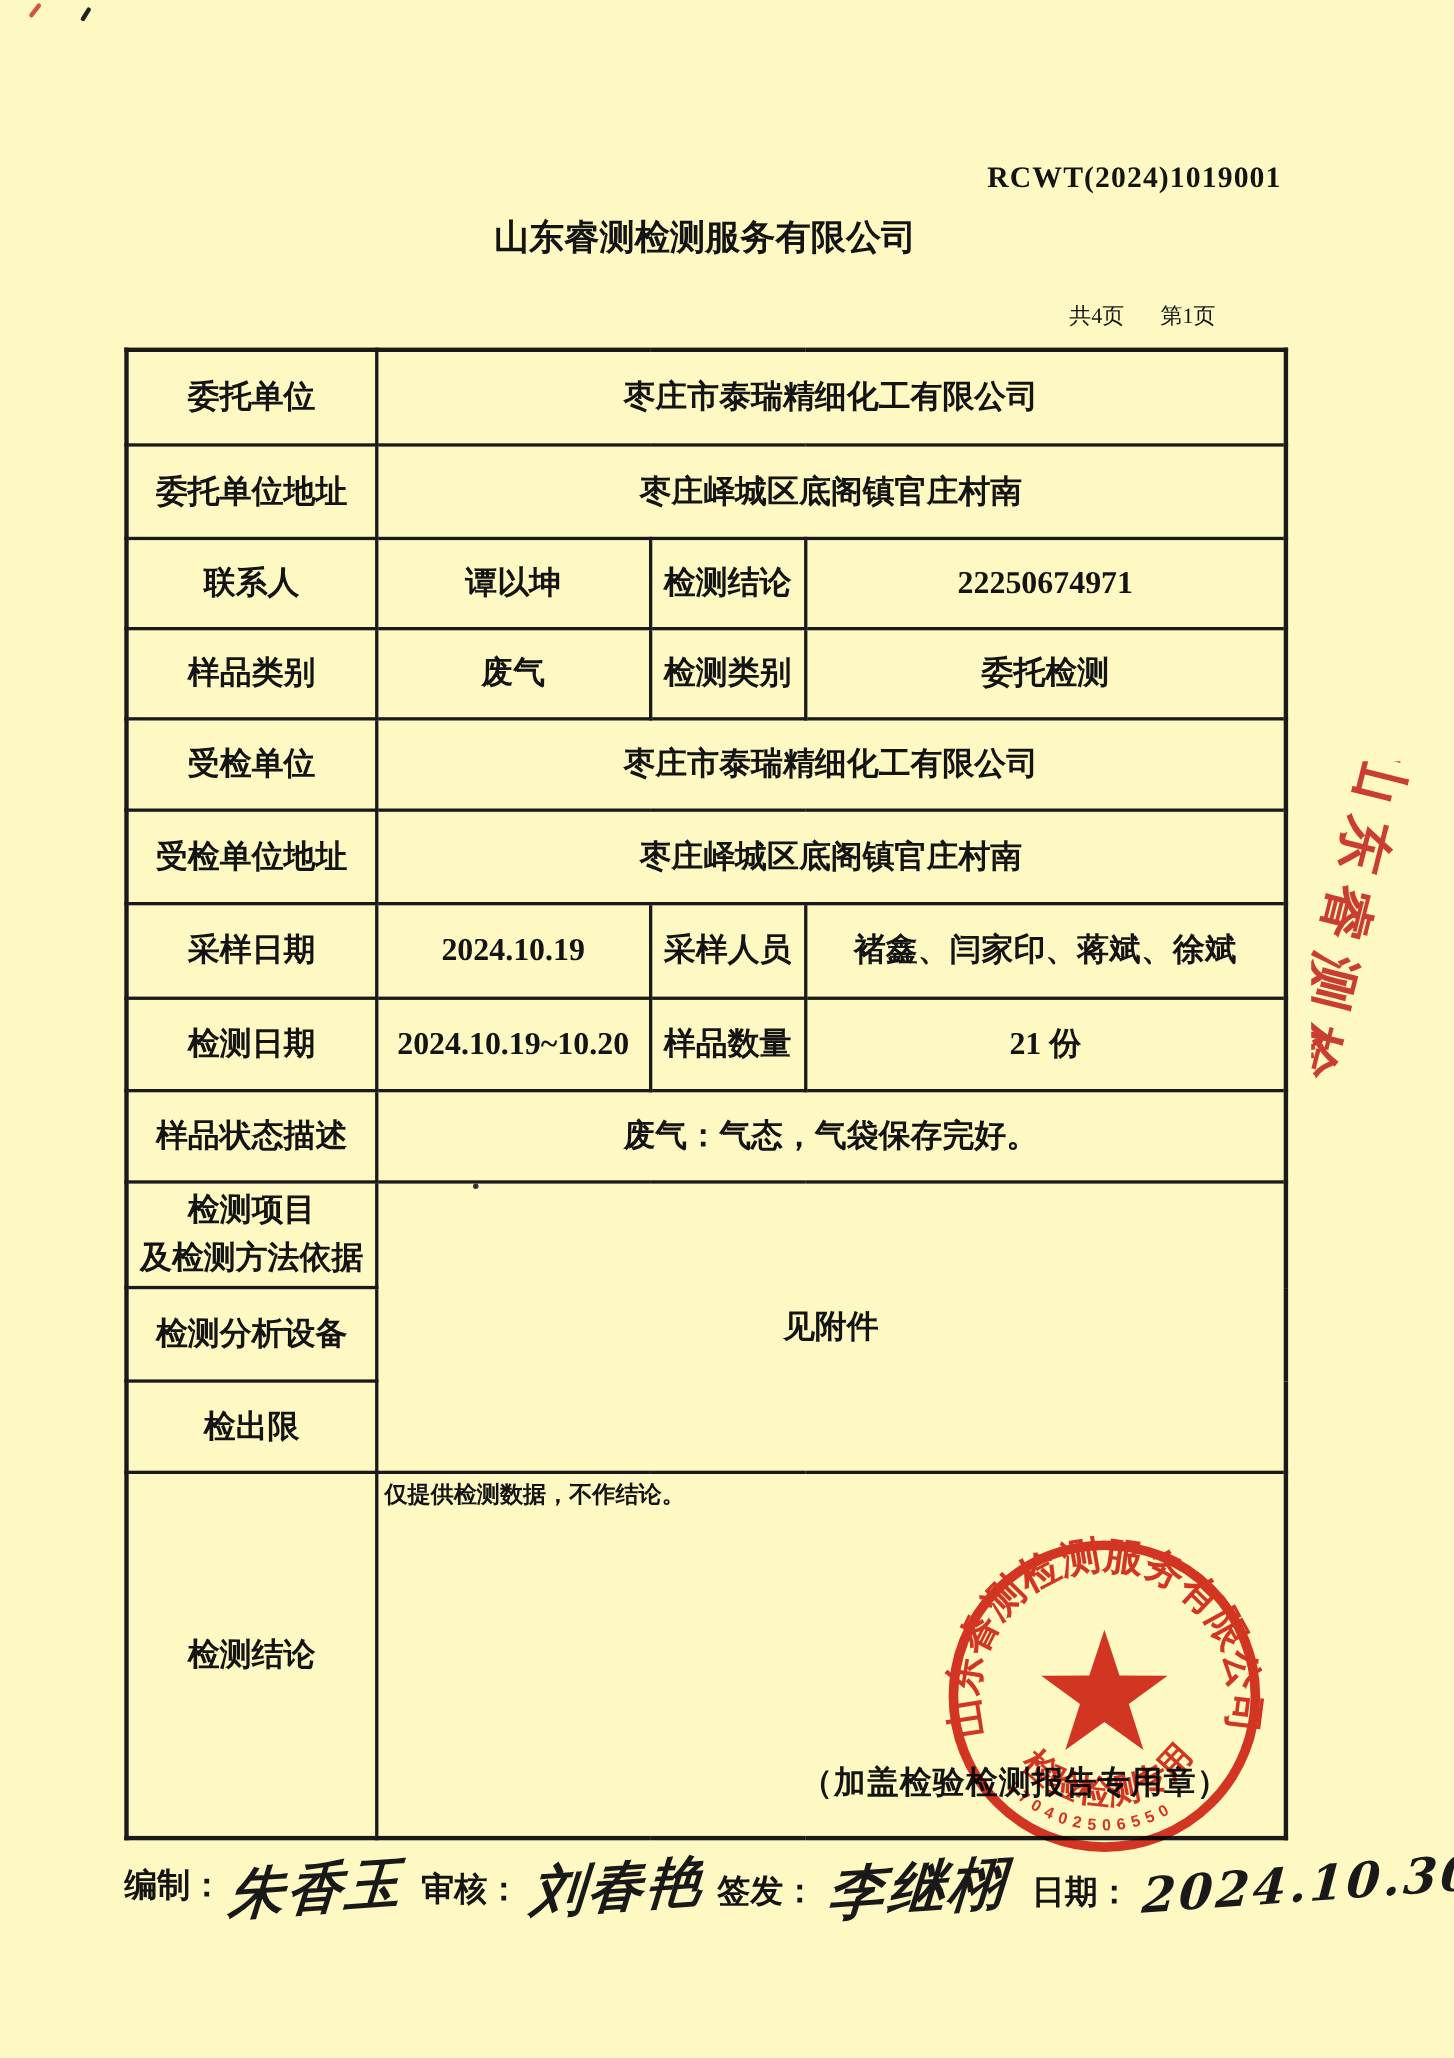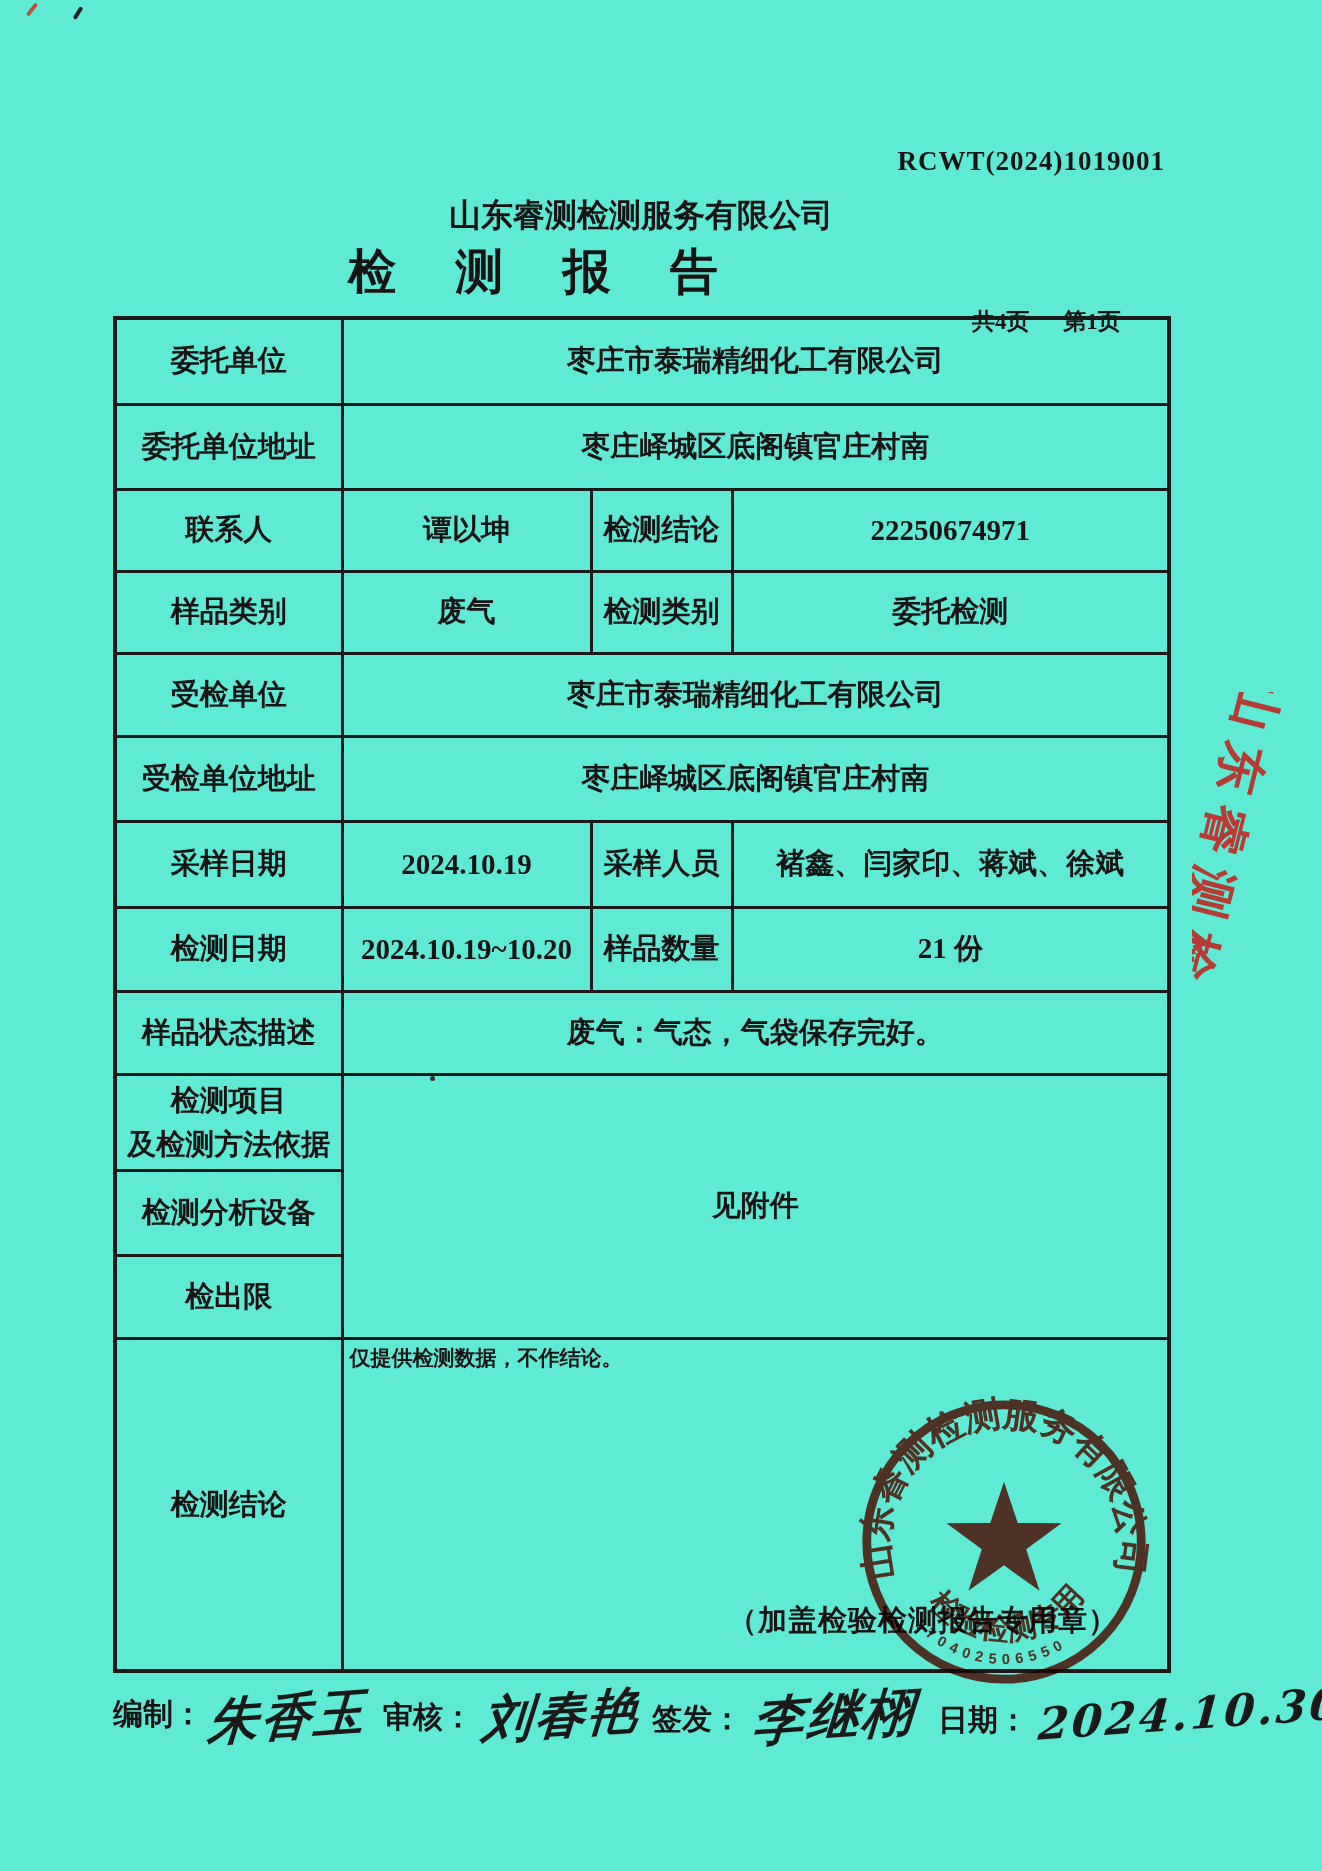--- a/index.html
+++ b/index.html
@@ -1,19 +1,19 @@
 <!DOCTYPE html>
 <html><head>
 <meta charset="utf-8">
 <style>
   html,body{margin:0;padding:0;background:#e8e8e8;}
   .page{
     position:relative;
     width:1322px;height:1871px;
-    background:#5eead4;
+    background:#fef9c3;
     margin:0 auto;
     overflow:hidden;
     font-family:"Liberation Serif","DejaVu Serif",serif;
     color:#141414;
   }
   
   .report-no{
     position:absolute;top:146px;right:157px;
     font-size:27px;font-weight:700;letter-spacing:1px;
   }
@@ -25,21 +25,21 @@
   }
   .report-title{
     position:absolute;top:240px;left:0;right:240px;
     text-align:center;
     font-size:48px;font-weight:900;
     letter-spacing:16px;word-spacing:14px;
     font-family:"Liberation Sans","DejaVu Sans",sans-serif;
   }
   .page-info{
     position:absolute;top:274px;left:972px;
-    font-size:23px;font-weight:700;white-space:nowrap;margin-top:32px;
+    font-size:20px;font-weight:400;white-space:nowrap;
   }
   .page-info .pcur{margin-left:28px;}
   
   .mark-red{
     position:absolute;left:30px;top:2px;width:4px;height:15px;
     background:#c43a2e;transform:rotate(38deg);border-radius:2px;opacity:.85;
   }
   .mark-black{
     position:absolute;left:76px;top:6px;width:4px;height:14px;
     background:#222;transform:rotate(32deg);border-radius:2px;
@@ -112,21 +112,20 @@
 <body>
 
 <div class="page">
 
   <div class="mark-red"></div>
   <div class="mark-black"></div>
   <div class="ink-speck"></div>
 
   <div class="report-no">RCWT(2024)1019001</div>
   <div class="company-name">山东睿测检测服务有限公司</div>
-  <div class="report-title">检 测 报 告</div>
   <div class="page-info">
     <span class="ptot">共4页</span>
     <span class="pcur">第1页</span>
   </div>
 
   <table class="report">
     <colgroup>
       <col style="width:227px">
         <col style="width:249px">
         <col style="width:141px">

